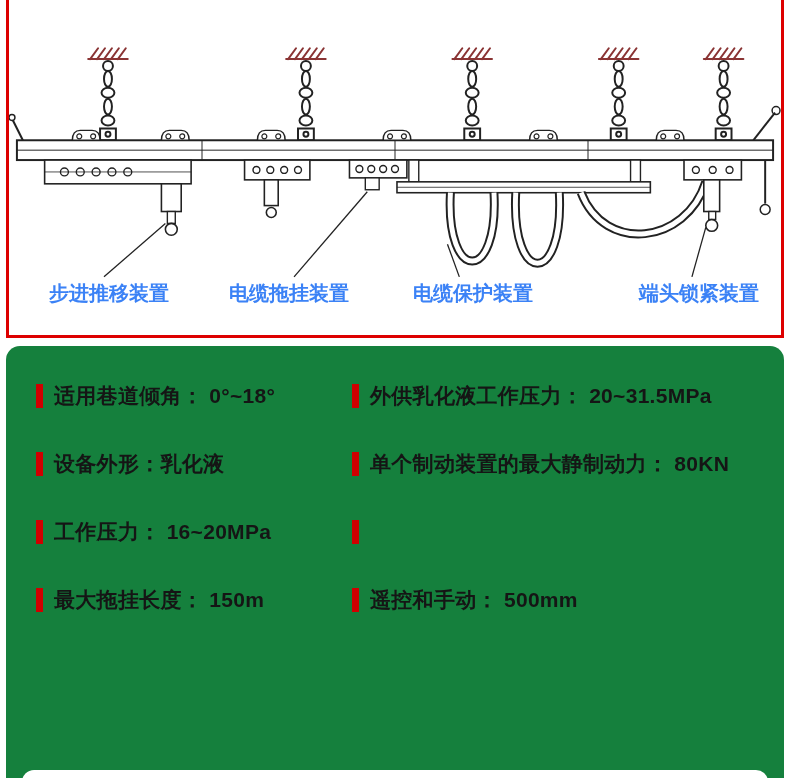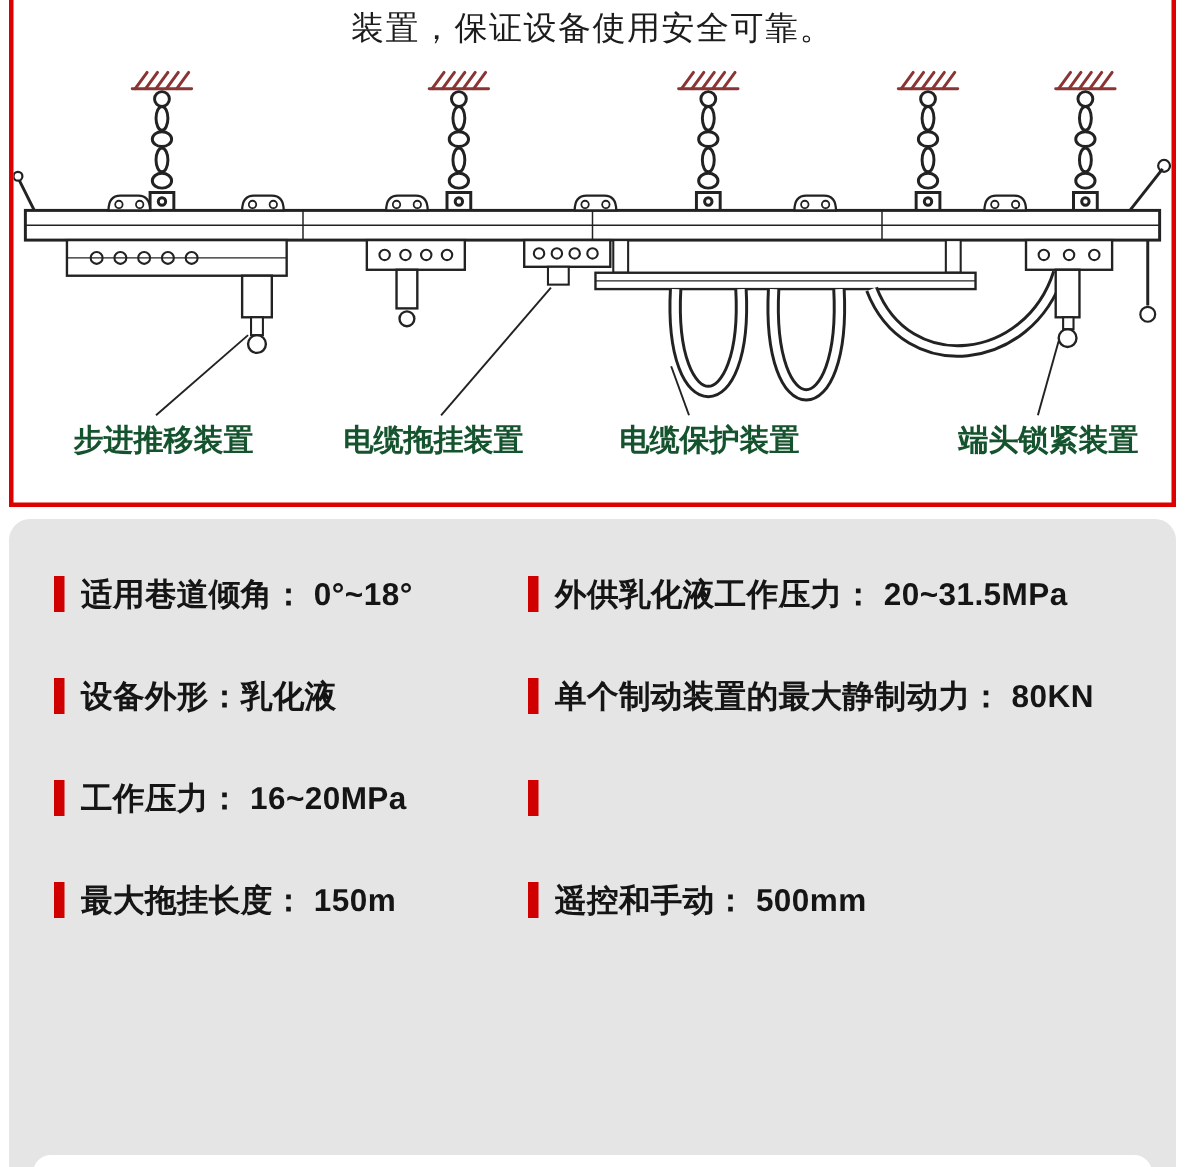--- a/index.html
+++ b/index.html
@@ -6,44 +6,43 @@
   html,body { width:790px; height:778px; background:#fff;
     font-family:"Liberation Sans","DejaVu Sans",sans-serif; }
   .page { position:relative; width:790px; height:778px; overflow:hidden; background:#fff; }
 
   
   .diagram-panel { position:absolute; left:6px; top:0; width:778px; height:338px;
     background:#fff; border:3px solid #dd0000; border-top:none; }
   .caption { position:absolute; top:4px; left:0; width:100%; text-align:center;
     font-size:22px; color:#1c1c1c; letter-spacing:1px; }
   .diagram-svg { position:absolute; top:40px; left:0; width:100%; height:252px; display:block; }
-  .dlabel { position:absolute; top:280px; font-size:20px; font-weight:700; color:#14532d;
+  .dlabel { position:absolute; top:280px; font-size:20px; font-weight:700; color:#3b82f6;
     text-align:center; white-space:nowrap; }
   .dlabel.l1 { left:26px;  width:148px; }
   .dlabel.l2 { left:206px; width:148px; }
   .dlabel.l3 { left:394px; width:140px; }
   .dlabel.l4 { left:616px; width:148px; }
 
   
   .specs-panel { position:absolute; left:6px; top:346px; width:778px; height:432px;
-    background:#e5e5e5; border-radius:14px 14px 0 0; overflow:hidden; }
+    background:#15803d; border-radius:14px 14px 0 0; overflow:hidden; }
   .specs-grid { display:grid; grid-template-columns:316px 1fr; padding:16px 8px 0 30px; }
   .spec-item { height:68px; display:flex; align-items:center; }
   .spec-bar { width:7px; height:24px; background:#d00000; margin-right:11px; flex:0 0 auto; }
   .spec-text { font-size:21px; font-weight:700; color:#151515; white-space:nowrap; letter-spacing:0.3px; }
   .next-card { position:absolute; left:16px; top:424px; width:746px; height:40px;
     background:#ffffff; border-radius:12px 12px 0 0; }
 </style>
 </head>
 <body>
 
 <div class="page">
 
   <section class="diagram-panel">
-    <div class="caption">装置，保证设备使用安全可靠。</div>
 
     <svg class="diagram-svg" viewBox="0 0 780 252" preserveAspectRatio="xMidYMid meet">
       <defs>
         <g id="hanger">
           <g stroke="#8a3434" stroke-width="2" stroke-linecap="round">
             <line x1="-20" y1="16" x2="20" y2="16"></line>
             <line x1="-18" y1="16" x2="-10" y2="5"></line>
             <line x1="-11" y1="16" x2="-3" y2="5"></line>
             <line x1="-4" y1="16" x2="4" y2="5"></line>
             <line x1="3" y1="16" x2="11" y2="5"></line>

